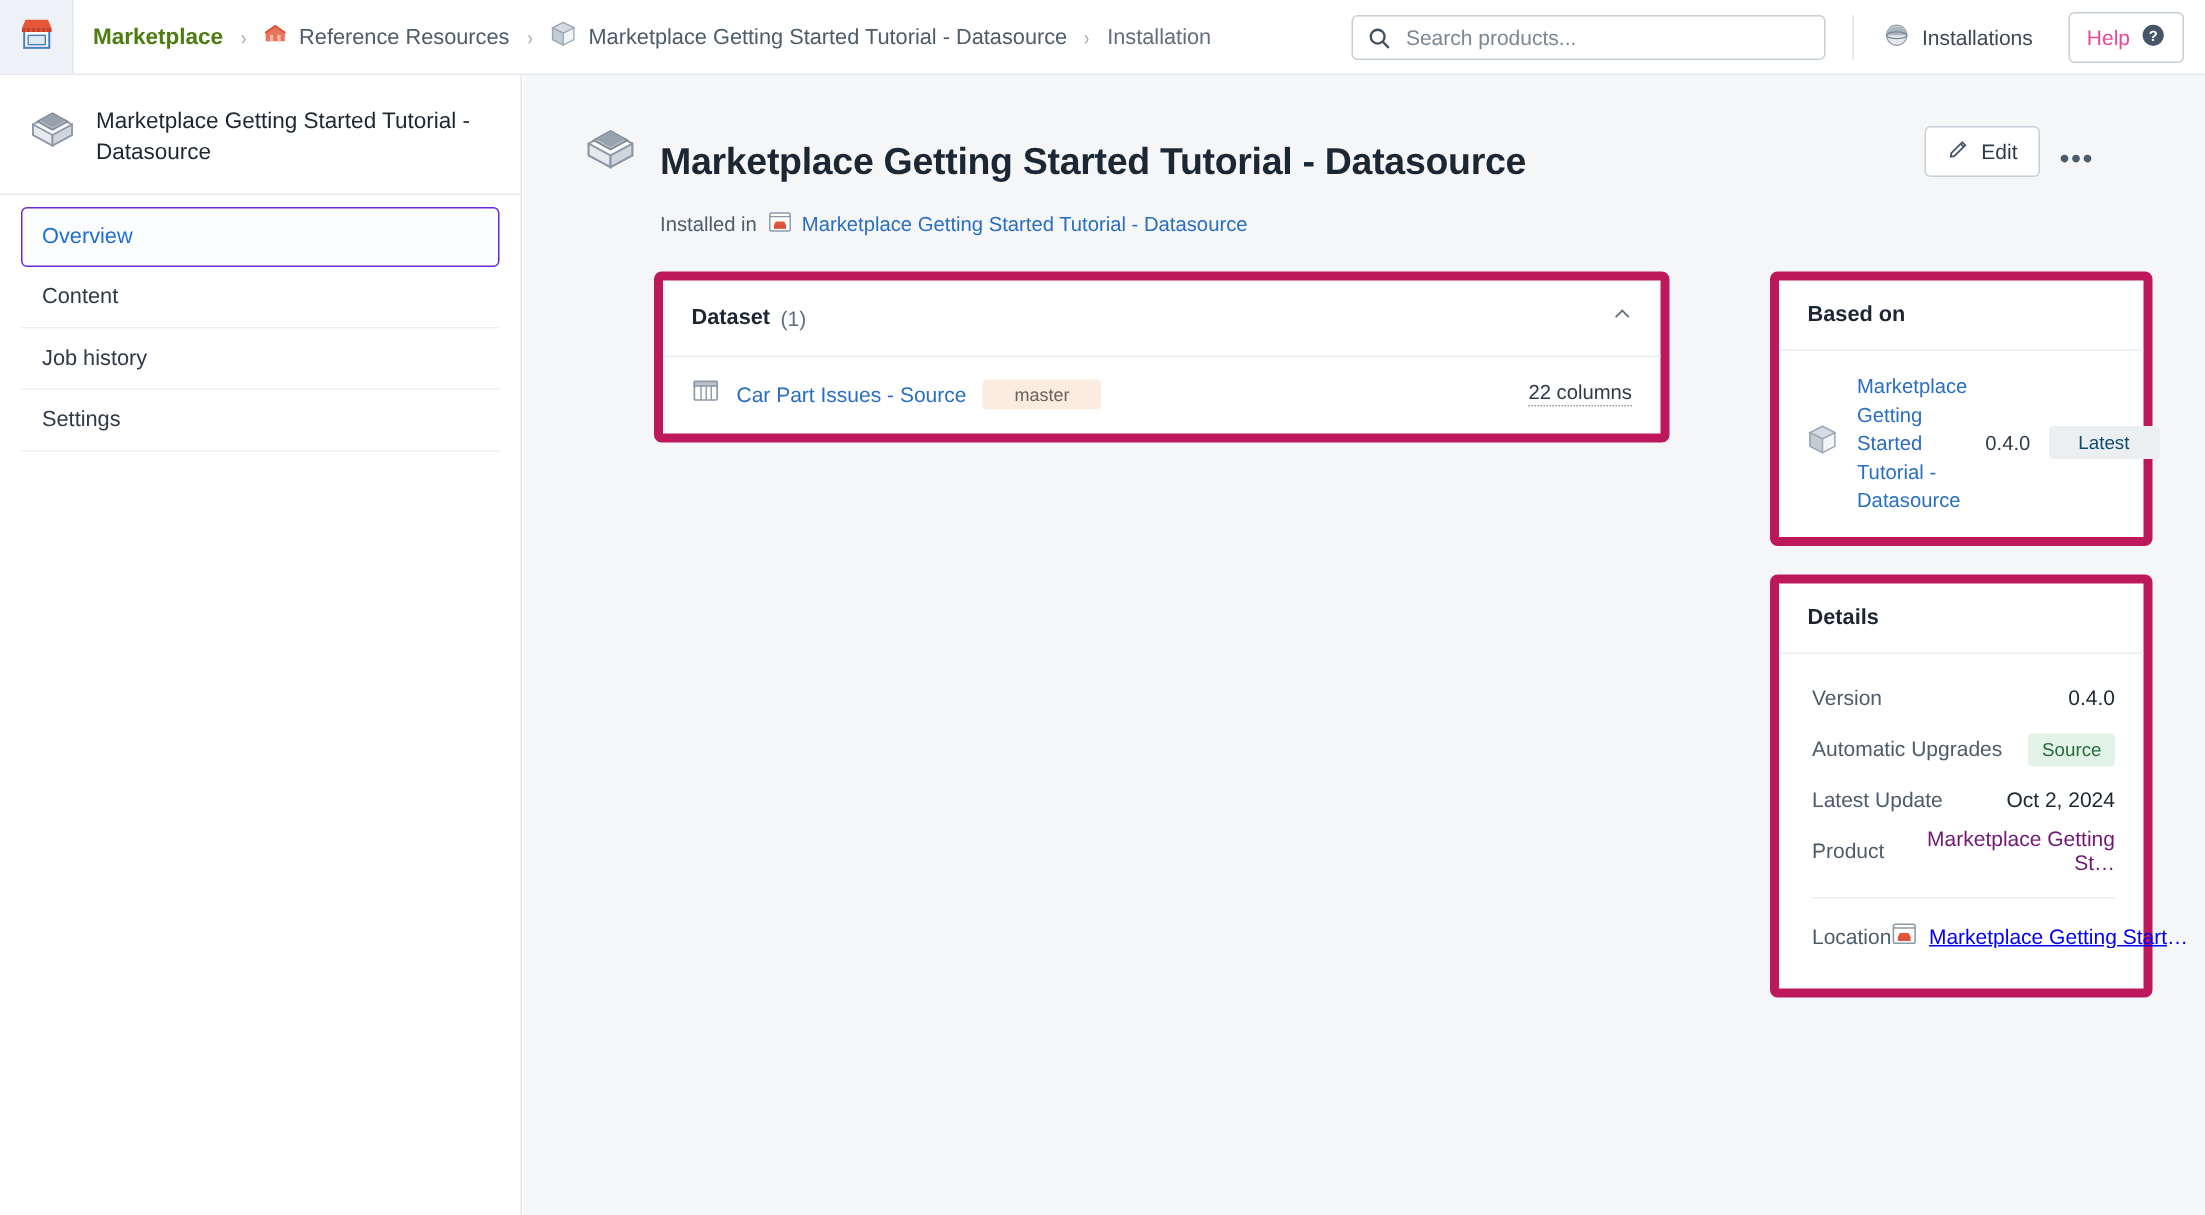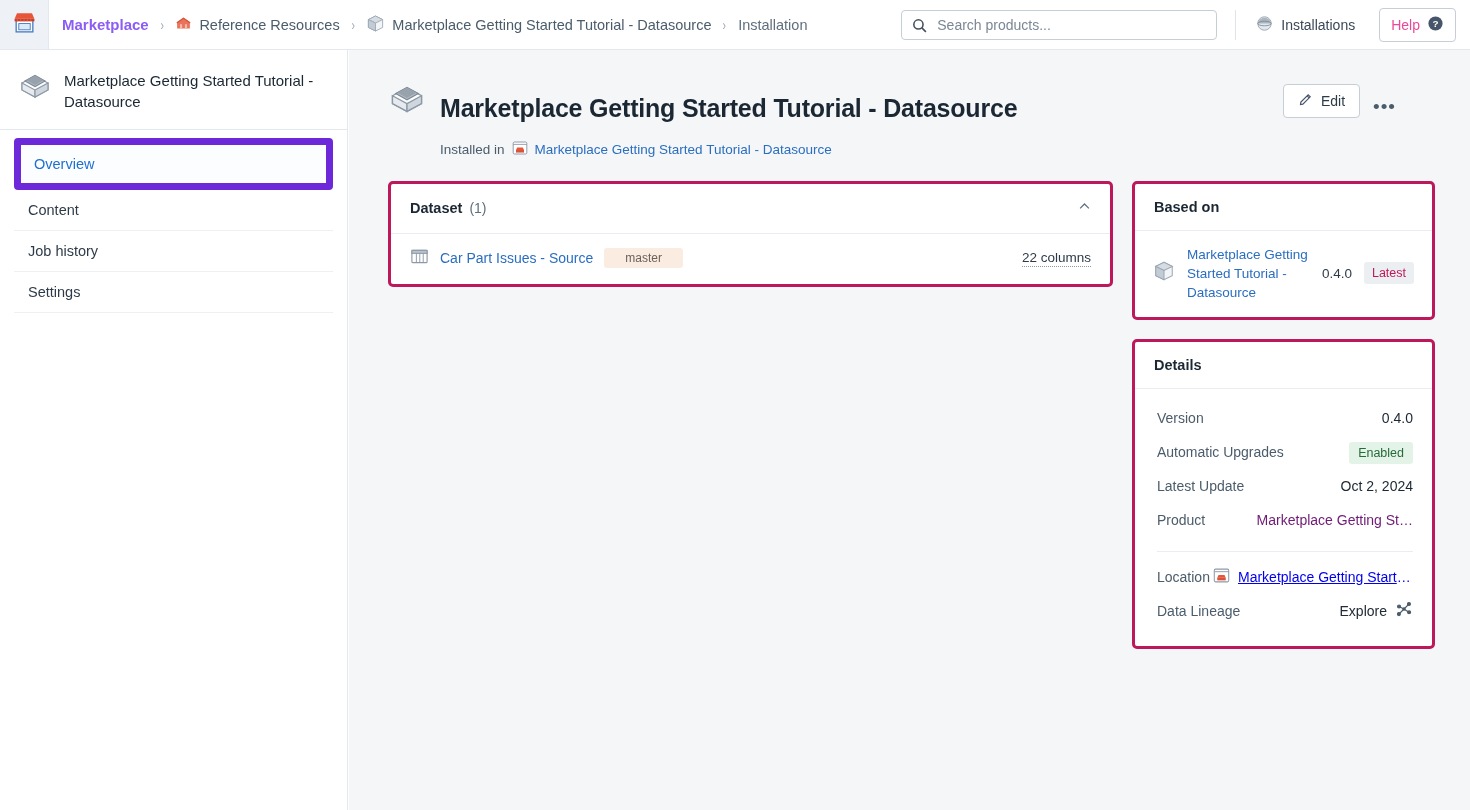--- a/index.html
+++ b/index.html
@@ -33,21 +33,21 @@
     font-size: 14.5px;
     gap: 0px;
     white-space: nowrap;
   }
   .crumb {
     display: inline-flex; align-items: center; gap: 7px;
     color: #4b5c6b;
     text-decoration: none;
     padding: 3px 2px;
   }
-  .crumb.first { font-weight: bold; color: #8b5cf6; font-size: 15px; }
+  .crumb.first { font-weight: bold; color: #4d7c0f; font-size: 15px; }
   .crumb.last { color: #5f6f7e; }
   .crumb-sep {
     color: #9aa7b4; font-size: 14px; margin: 0 9px;
     display: inline-block; transform: scaleX(0.75);
   }
   .topbar-right {
     margin-left: auto; display: flex; align-items: center;
     padding-right: 14px; gap: 0;
   }
   .search-wrap {
@@ -101,21 +101,21 @@
   .sb-nav { padding: 8px 14px 0 14px; }
   .sb-item {
     font-size: 14.5px; color: #2d3b49;
     padding: 12px 14px;
     border-bottom: 1px solid #eef1f4;
     cursor: pointer;
   }
   .sb-item.active {
     color: #1f6fd0;
     background: #fbfdff;
-    border: 7px solid #6d28d9;
+    border: 1px solid #6d28d9;
     border-radius: 4px;
     padding: 11px 13px;
   }
 
   
   .main {
     position: absolute; left: 349px; top: 50px;
     width: 1121px; height: 760px;
     background: #f5f6f8;
     overflow: hidden;
@@ -151,22 +151,23 @@
 
   .content-row {
     display: flex; align-items: flex-start;
     padding: 22px 38px 0 39px; gap: 19px;
   }
   .col-left { width: 725px; flex: 0 0 725px; }
   .col-right { width: 303px; flex: 0 0 303px; }
 
   .card {
     background: #fff;
-    border: 3px solid #be185d;
+    border: 6px solid #be185d;
     border-radius: 5px;
+    margin-left: 48px;
   }
   .card-head {
     display: flex; align-items: center;
     padding: 15px 18px 15px 19px;
     border-bottom: 1px solid #e9edf1;
   }
   .card-title { font-size: 14.5px; font-weight: bold; color: #1b2733; }
   .card-count { font-size: 14px; color: #5f6f7e; margin-left: 7px; font-weight: normal; }
   .chevron { margin-left: auto; color: #5f6f7e; }
 
@@ -189,22 +190,22 @@
   .based-row {
     display: flex; align-items: center;
     padding: 14px 18px 15px 18px; gap: 12px;
   }
   .based-name {
     color: #2a6ec0; font-size: 13.5px; line-height: 19px;
     text-decoration: none; width: 122px;
   }
   .based-ver { margin-left: auto; font-size: 13.5px; color: #2d3b49; }
   .badge-latest {
-    background: #eceff2; color: #be185d;
-    font-size: 12.5px; padding: 4px 8px; border-radius: 3px;
+    background: #eceff2; color: #0c4a6e;
+    font-size: 12.5px; padding: 4px 20px; border-radius: 3px;
   }
 
   .det-body { padding: 12px 19px 18px 22px; }
   .det-row {
     display: flex; align-items: center;
     min-height: 34px; font-size: 14px;
   }
   .det-label { color: #4b5c6b; }
   .det-value { margin-left: auto; color: #1b2733; text-align: right; }
   .det-value a { color: #701a75; text-decoration: none; }
@@ -438,21 +439,21 @@
         <div class="det-body">
 
           <div class="det-row">
             <span class="det-label">Version</span>
             <span class="det-value">0.4.0</span>
           </div>
 
           <div class="det-row">
             <span class="det-label">Automatic Upgrades</span>
             <span class="det-value">
-              <span class="badge-enabled">Enabled</span>
+              <span class="badge-enabled">Source</span>
             </span>
           </div>
 
           <div class="det-row">
             <span class="det-label">Latest Update</span>
             <span class="det-value">Oct 2, 2024</span>
           </div>
 
           <div class="det-row">
             <span class="det-label">Product</span>
@@ -471,36 +472,18 @@
                   <rect x="1.5" y="2.5" width="17" height="15" rx="1.5" fill="#ffffff" stroke="#8d99a6" stroke-width="1.2"></rect>
                   <path d="M1.5 5.5 h17" stroke="#8d99a6" stroke-width="1.1"></path>
                   <path d="M5 12.5 L6.5 9.5 H13.5 L15 12.5 Z" fill="#e8563a"></path>
                   <rect x="5" y="12.5" width="10" height="3.2" fill="#d9533a"></rect>
                 </svg>
               </span>
               <a href="#" class="truncate">Marketplace Getting Started…</a>
             </span>
           </div>
 
-          <div class="det-row">
-            <span class="det-label">Data Lineage</span>
-            <span class="lineage-value">
-              <span>Explore</span>
-              <span>
-                <svg width="18" height="18" viewBox="0 0 24 24" fill="#4b5c6b" stroke="#4b5c6b" stroke-width="1.5">
-                  <path d="M6 18 L18 6" stroke-linecap="round"></path>
-                  <path d="M12 12 L18 16" stroke-linecap="round"></path>
-                  <path d="M12 12 L6 9" stroke-linecap="round"></path>
-                  <circle cx="5.2" cy="18.8" r="2"></circle>
-                  <circle cx="18.6" cy="5.4" r="2"></circle>
-                  <circle cx="18.8" cy="16.4" r="2"></circle>
-                  <circle cx="5.4" cy="8.6" r="2"></circle>
-                  <circle cx="12" cy="12" r="1.6"></circle>
-                </svg>
-              </span>
-            </span>
-          </div>
 
         </div>
       </section>
     </div>
   </div>
 </main>
 
 </body></html>

